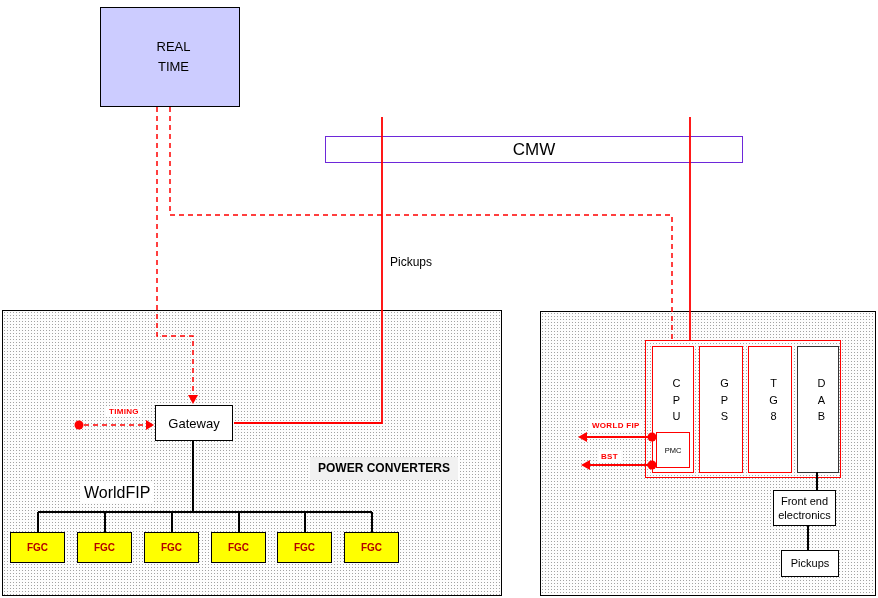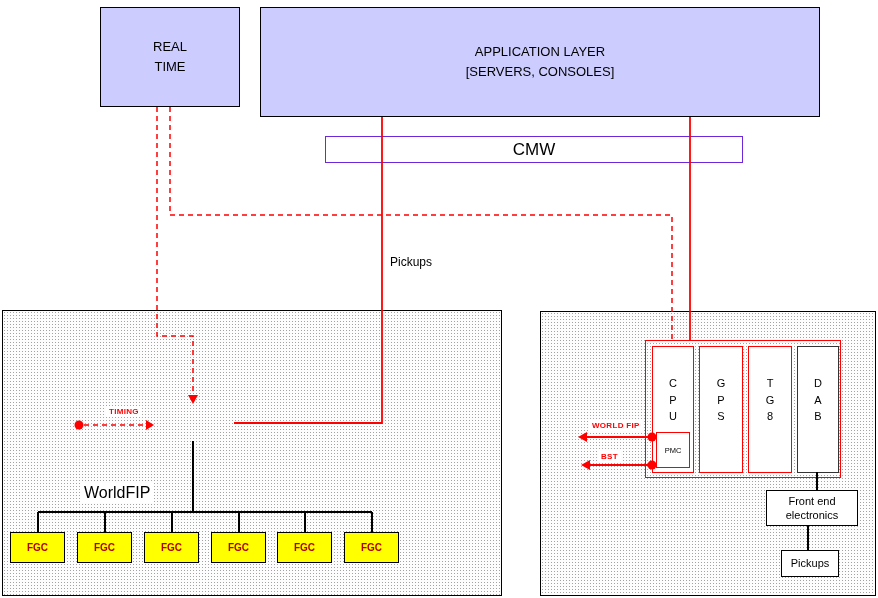--- a/index.html
+++ b/index.html
@@ -4,21 +4,21 @@
 <style>
   * { margin:0; padding:0; box-sizing:border-box; }
   html,body { background:#ffffff; }
   body { font-family:"Liberation Sans", sans-serif; color:#000; }
   .canvas { position:relative; width:878px; height:598px; background:#fff; overflow:hidden; }
   .abs { position:absolute; }
   .node {
     background:#ccccff; border:1px solid #000;
     display:flex; align-items:center; justify-content:center; text-align:center;
   }
-  .ml { white-space:pre-line; }
+  .ml { white-space:pre-line;margin-left:7px; }
   .fs13 { font-size:13px; line-height:1.55; }
   .cmw {
     background:#fff; border:1px solid #6d28d9;
     display:flex; align-items:center; justify-content:center;
     font-size:17px;
   }
   .stipple {
     background-color:#fdfdfd;
     background-image: radial-gradient(#a2a2a2 0.8px, transparent 0.9px);
     background-size:3px 3px;
@@ -60,36 +60,36 @@
 <div class="canvas">
 
   <div class="abs stipple" style="left:2px;top:310px;width:500px;height:286px"></div>
   <div class="abs stipple" style="left:540px;top:311px;width:336px;height:285px"></div>
 
   <div class="abs node" style="left:100px;top:7px;width:140px;height:100px">
     <span class="ml fs13">REAL
 TIME</span>
   </div>
 
-  <div class="abs node" style="left:260px;top:7px;width:560px;height:110px">
-    <span class="ml fs13">APPLICATION LAYER
-[SERVERS, CONSOLES]</span>
-  </div>
 
   <div class="abs cmw" style="left:325px;top:136px;width:418px;height:27px">
     <span>CMW</span>
   </div>
 
   <div class="abs plainlabel" style="left:390px;top:255px">Pickups</div>
 
+  <div class="abs whitebox gateway" style="left:155px;top:405px;width:78px;height:36px">
+    <span>Gateway</span>
+  </div>
 
   <div class="abs smallred" style="left:106px;top:406px">TIMING</div>
 
   <div class="abs wfip" style="left:80px;top:483px">WorldFIP</div>
 
+  <div class="abs patch" style="left:310px;top:457px">POWER CONVERTERS</div>
 
   <div class="abs fgc" style="left:10px;top:532px">
       <span>FGC</span>
     </div>
   <div class="abs fgc" style="left:77px;top:532px">
       <span>FGC</span>
     </div>
   <div class="abs fgc" style="left:144px;top:532px">
       <span>FGC</span>
     </div>
@@ -126,21 +126,21 @@
       <span class="ml letters">D
 A
 B</span>
     </div>
   </div>
 
   <div class="abs smallred" style="left:589px;top:420px">WORLD FIP</div>
   <div class="abs smallred" style="left:598px;top:451px">BST</div>
 
 
-  <div class="abs whitebox fe ml" style="left:766px;top:490px;width:92px;height:36px">Front end
+  <div class="abs whitebox fe ml" style="left:766px;top:490px;width:63px;height:36px">Front end
 electronics</div>
 
   <div class="abs whitebox fe" style="left:781px;top:550px;width:58px;height:27px">
     <span>Pickups</span>
   </div>
 
   <svg class="abs overlay" width="878" height="598" viewBox="0 0 878 598">
     <g stroke="#ff0000" stroke-width="1.8" fill="none">
       <path d="M382 117 V423 H234"></path>
       <path d="M690 117 V340"></path>

